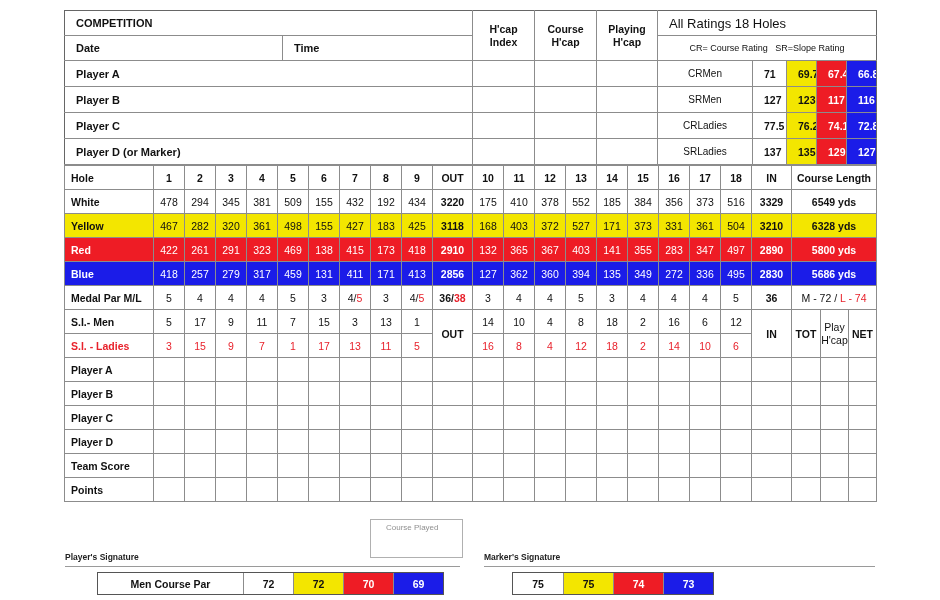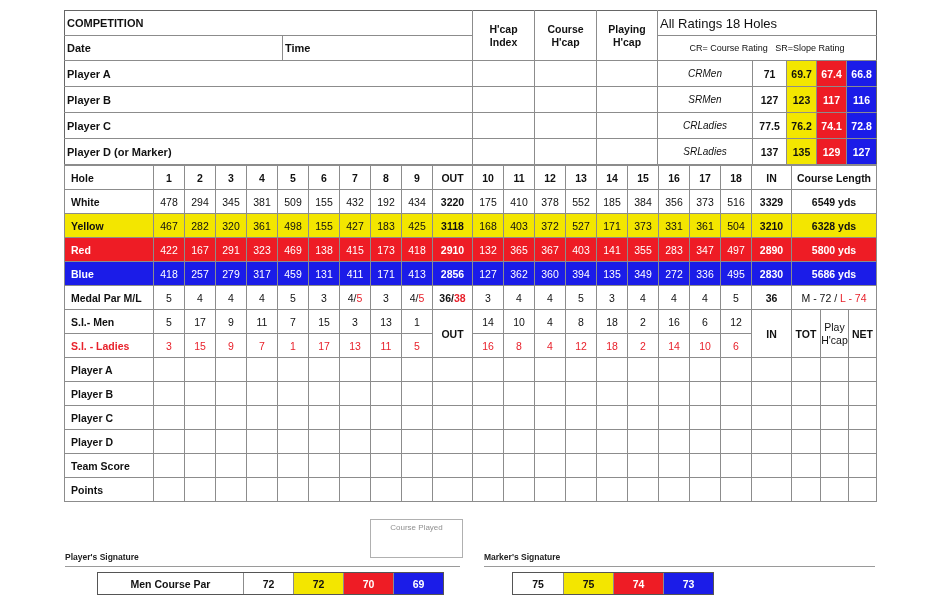--- a/index.html
+++ b/index.html
@@ -2,30 +2,30 @@
 <html style="--yellow: #F3E600; --red: #EE1C25; --blue: #1B1CE8; --redtext: #E8212B;"><head>
 <meta charset="utf-8">
 <style>
   html,body{margin:0;padding:0;background:#fff;}
   .canvas{position:relative;width:940px;height:600px;background:#ffffff;overflow:hidden;
           font-family:"Liberation Sans", sans-serif;color:#111;}
 
   
   table.top{position:absolute;left:64px;top:10px;width:812px;border-collapse:collapse;
             table-layout:fixed;border:1px solid #666;}
-  table.top td{padding:0 2px;vertical-align:middle;overflow:hidden;}
+  table.top td{padding:0 11px;vertical-align:middle;overflow:hidden;}
   tr.h25{height:25px;} tr.h26{height:26px;}
   .bb{border-bottom:1px solid #8c8c8c;} .bl{border-left:1px solid #8c8c8c;} .br{border-right:1px solid #8c8c8c;}
   .comp{font-weight:bold;font-size:11px;}
   .datelbl{font-weight:bold;font-size:11px;}
   .hcaph{font-weight:bold;font-size:10.5px;text-align:center;white-space:pre-line;line-height:1.2;}
   .rtitle{font-size:13px;text-align:left;}
   .rsub{font-size:9px;text-align:center;white-space:pre;}
   .pname{font-weight:bold;font-size:11px;}
-  .rlabel{font-size:10px;text-align:center;padding:0 2px;font-style:italic;}
+  .rlabel{font-size:10px;text-align:center;padding:0 2px;}
   .rval{font-weight:bold;font-size:10.5px;text-align:center;padding:0 1px;}
   .cy{background:var(--yellow);color:#111;}
   .cr{background:var(--red);color:#fff;}
   .cb{background:var(--blue);color:#fff;}
 
   
   table.grid{position:absolute;left:64px;top:165px;width:812px;border-collapse:collapse;
              table-layout:fixed;border:1px solid #666;}
   table.grid tr{height:24px;}
   table.grid td{border:1px solid #8c8c8c;text-align:center;font-size:10.5px;padding:0;overflow:hidden;}
@@ -40,21 +40,21 @@
   .nethdr{font-weight:bold;font-size:9.5px;}
   .ladies{color:var(--redtext);}
   .redpart{color:var(--redtext);}
   .tee-white{background:#ffffff;}
   .tee-yellow{background:var(--yellow);color:#111;}
   .tee-red{background:var(--red);color:#fff;}
   .tee-blue{background:var(--blue);color:#fff;}
 
   
   .notebox{position:absolute;border:1px solid #b0b0b0;background:#fff;color:#909090;
-           font-size:8px;padding:3px 4px;box-sizing:border-box;text-align:center;}
+           font-size:8px;padding:3px 15px;box-sizing:border-box;}
   .box-course{left:370px;top:519px;width:93px;height:39px;}
   .box-score{left:790px;top:519px;width:77px;height:39px;}
   .sig-label{position:absolute;top:552px;font-size:8.5px;font-weight:bold;color:#222;}
   .sig-players{left:65px;} .sig-markers{left:484px;}
   .sig-line{position:absolute;top:566px;height:1px;background:#9a9a9a;}
   .line-players{left:65px;width:395px;} .line-markers{left:484px;width:391px;}
   .parbar{position:absolute;top:572px;height:21px;display:flex;border:1px solid #555;background:#fff;margin-left:22px;}
   .parbar-men{left:75px;} .parbar-ladies{left:490px;}
   .pcell{display:flex;align-items:center;justify-content:center;font-weight:bold;font-size:10.5px;
          border-left:1px solid #8c8c8c;box-sizing:border-box;height:100%;}
@@ -239,21 +239,21 @@
           <td class="num tee-yellow">373</td>
           <td class="num tee-yellow">331</td>
           <td class="num tee-yellow">361</td>
           <td class="num tee-yellow">504</td>
           <td class="tot tee-yellow">3210</td>
           <td class="len tee-yellow" colspan="3">6328 yds</td>
         </tr>
         <tr>
           <td class="label tee-red">Red</td>
           <td class="num tee-red">422</td>
-          <td class="num tee-red">167</td>
+          <td class="num tee-red">261</td>
           <td class="num tee-red">291</td>
           <td class="num tee-red">323</td>
           <td class="num tee-red">469</td>
           <td class="num tee-red">138</td>
           <td class="num tee-red">415</td>
           <td class="num tee-red">173</td>
           <td class="num tee-red">418</td>
           <td class="tot tee-red">2910</td>
           <td class="num tee-red">132</td>
           <td class="num tee-red">365</td>

